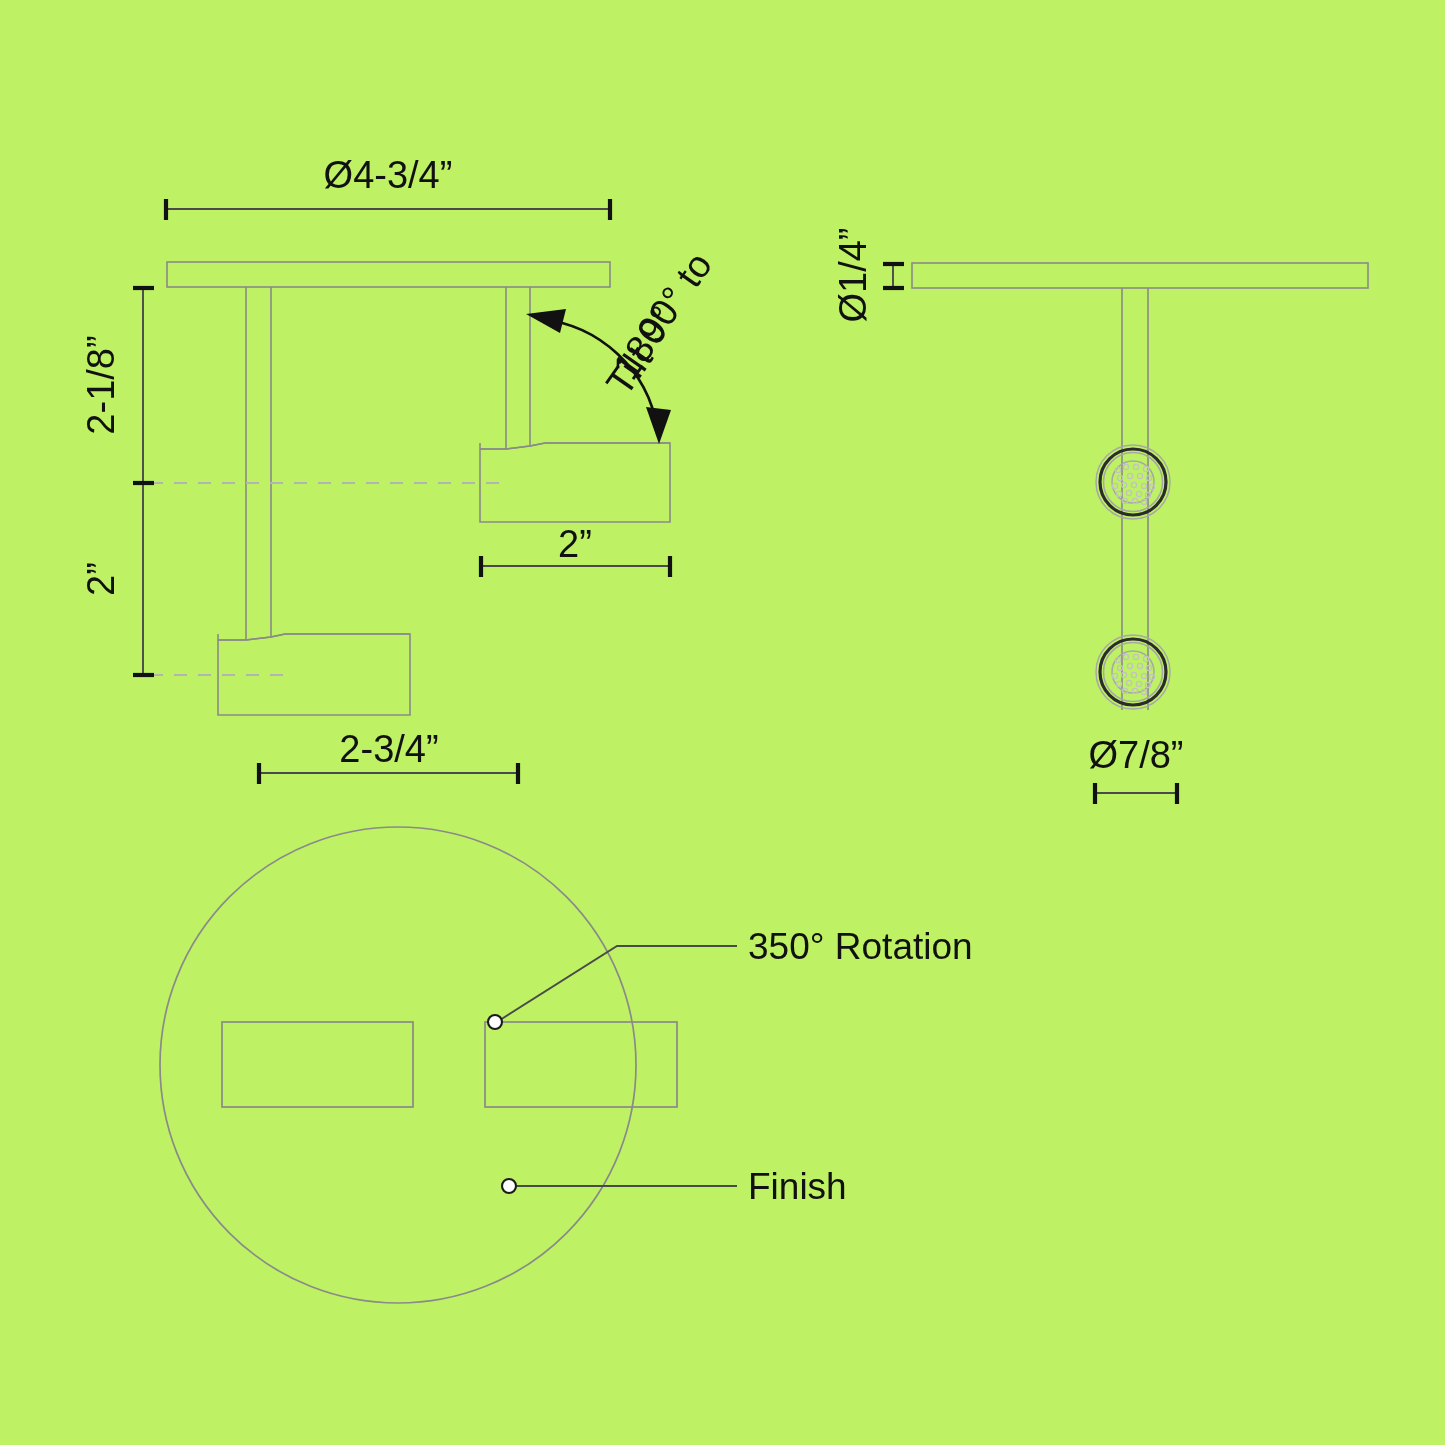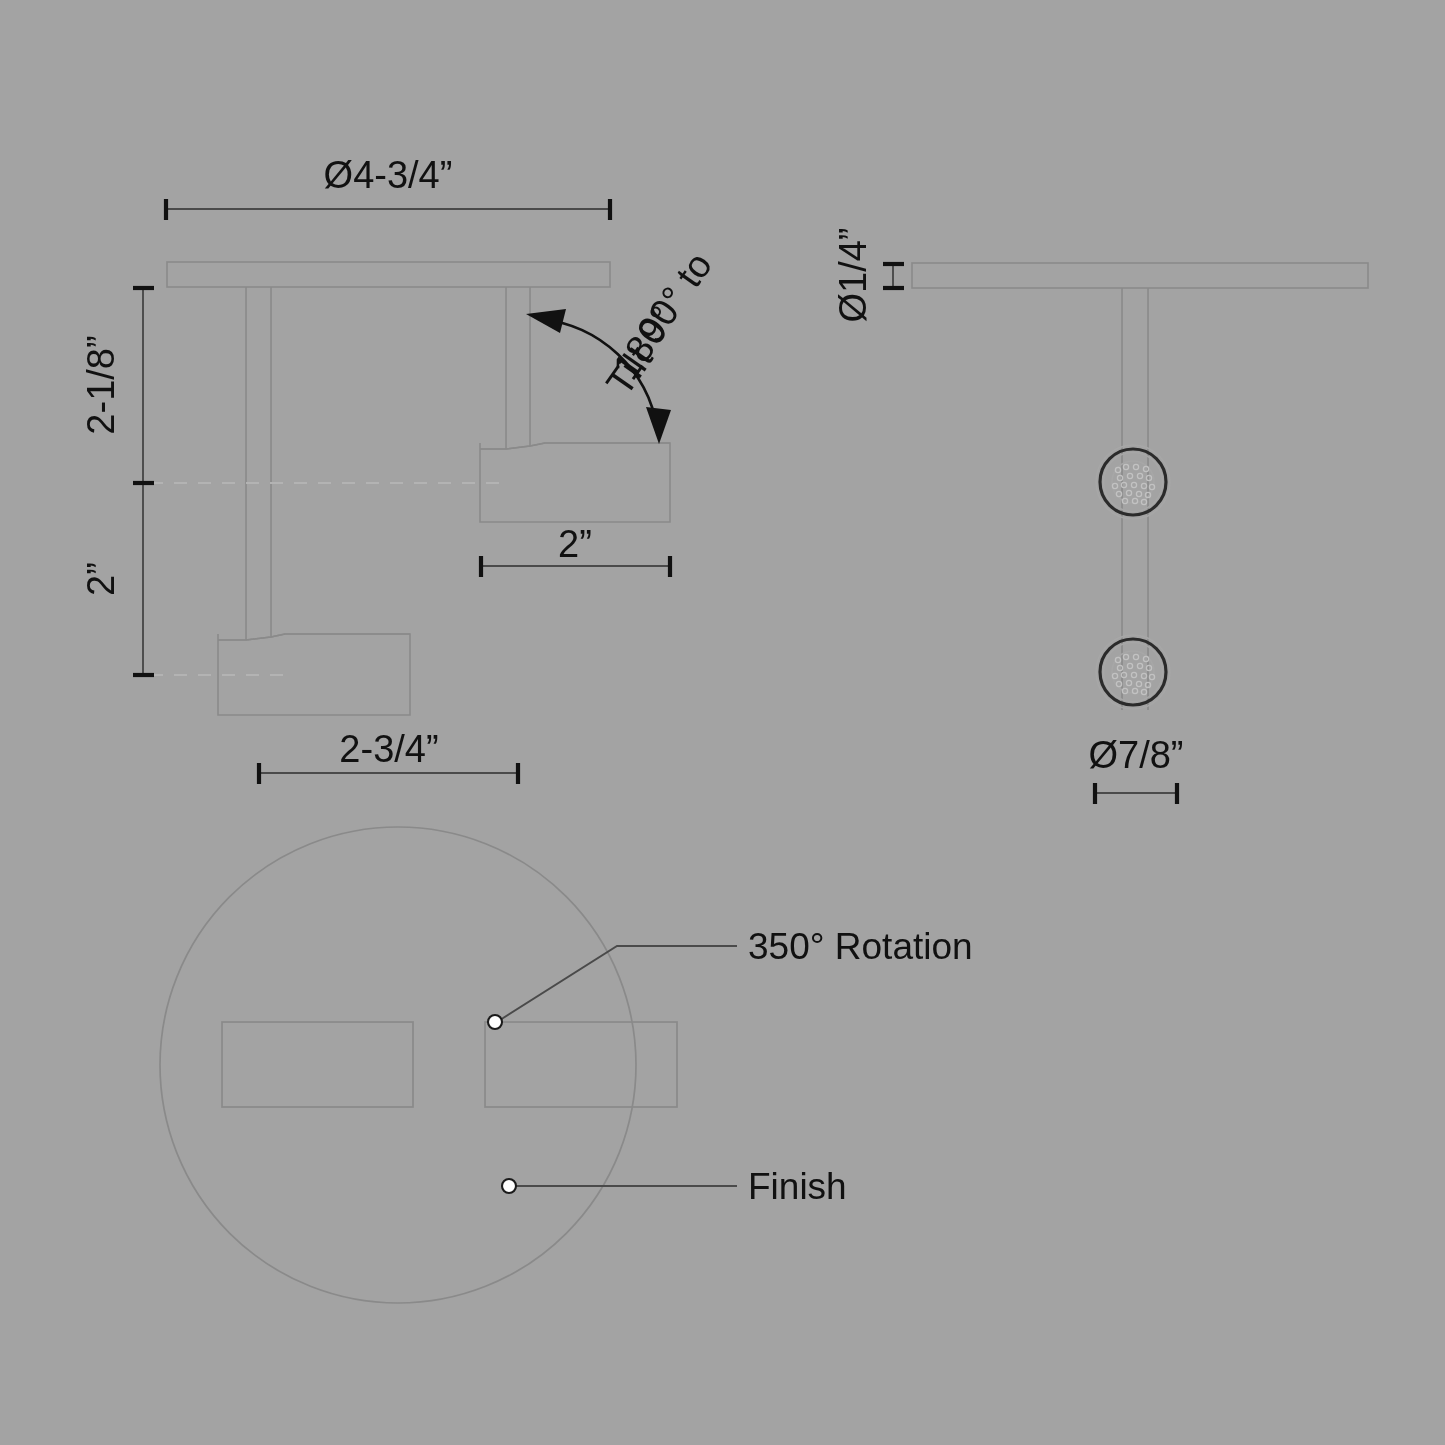--- a/index.html
+++ b/index.html
@@ -3,21 +3,21 @@
 <meta charset="utf-8">
 <title>Fixture Dimension Drawing</title>
 <style>
   html,body{margin:0;padding:0;background:#ffffff;}
   body{
     width:1445px;height:1445px;
     font-family:"Liberation Sans", sans-serif;
     color:#1a1a1a;
     overflow:hidden;
   }
-  #sheet{position:relative;width:1445px;height:1445px;background:#a3a3a3;}
+  #sheet{position:relative;width:1445px;height:1445px;background:#bef264;}
   svg#drawing{position:absolute;left:0;top:0;width:1445px;height:1445px;display:block;}
   .dimtext{
     font-family:"Liberation Sans", sans-serif;
     font-size:38px;
     fill:#111111;
     letter-spacing:0px;
   }
   .leadertext{
     font-family:"Liberation Sans", sans-serif;
     font-size:37px;

